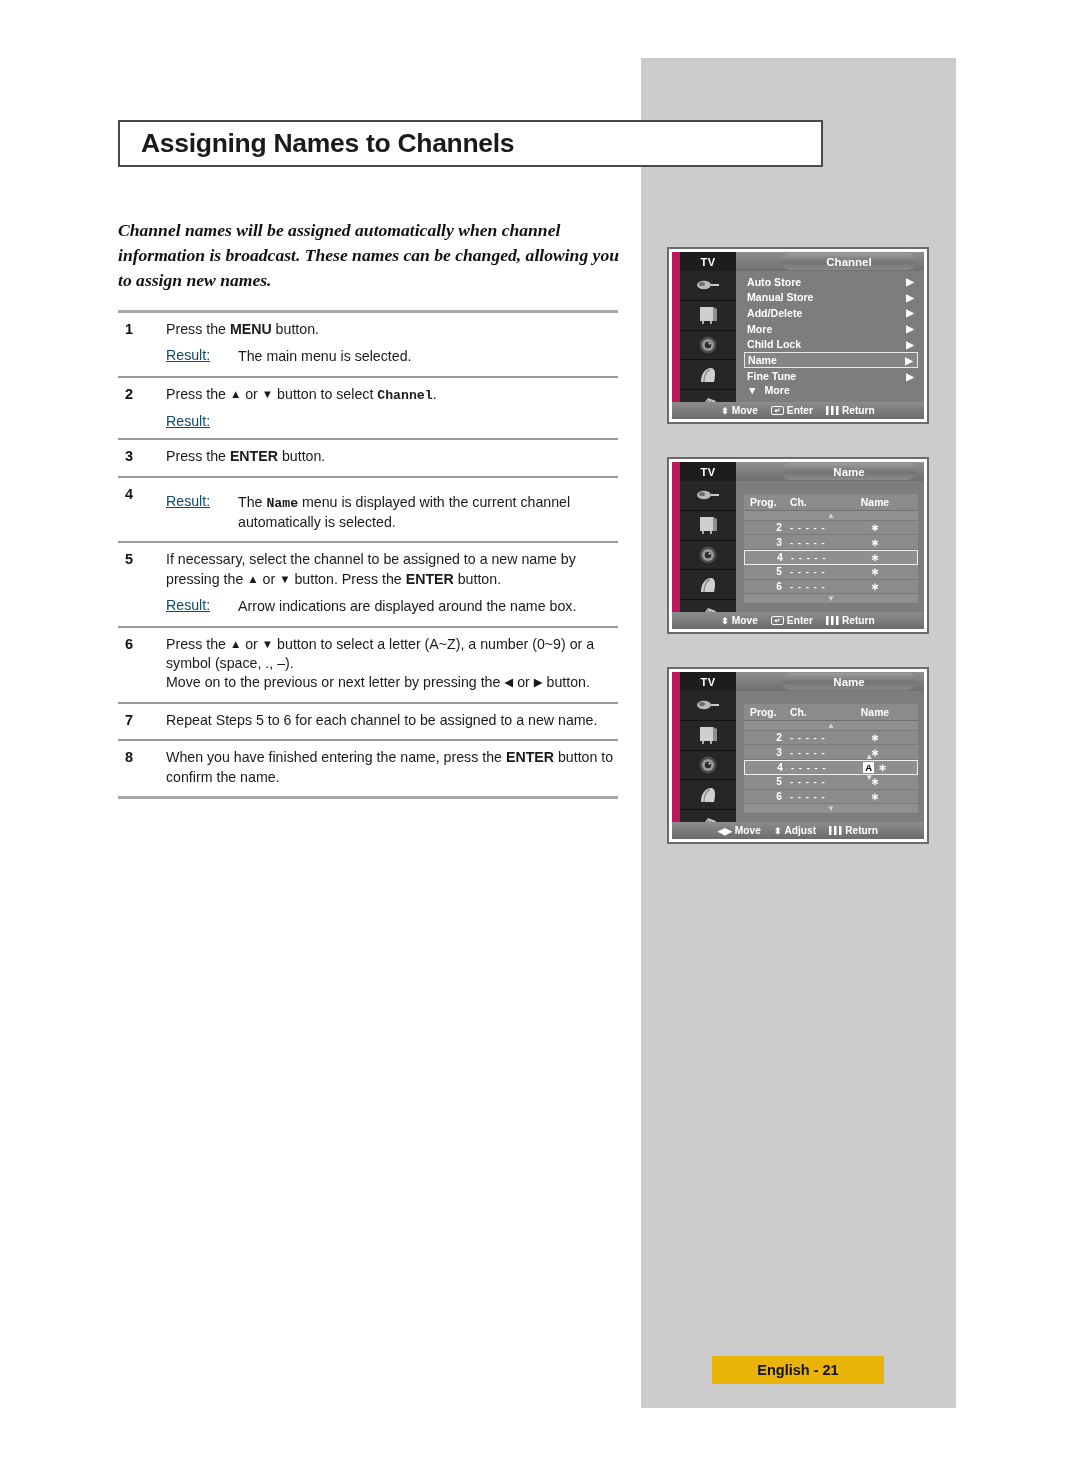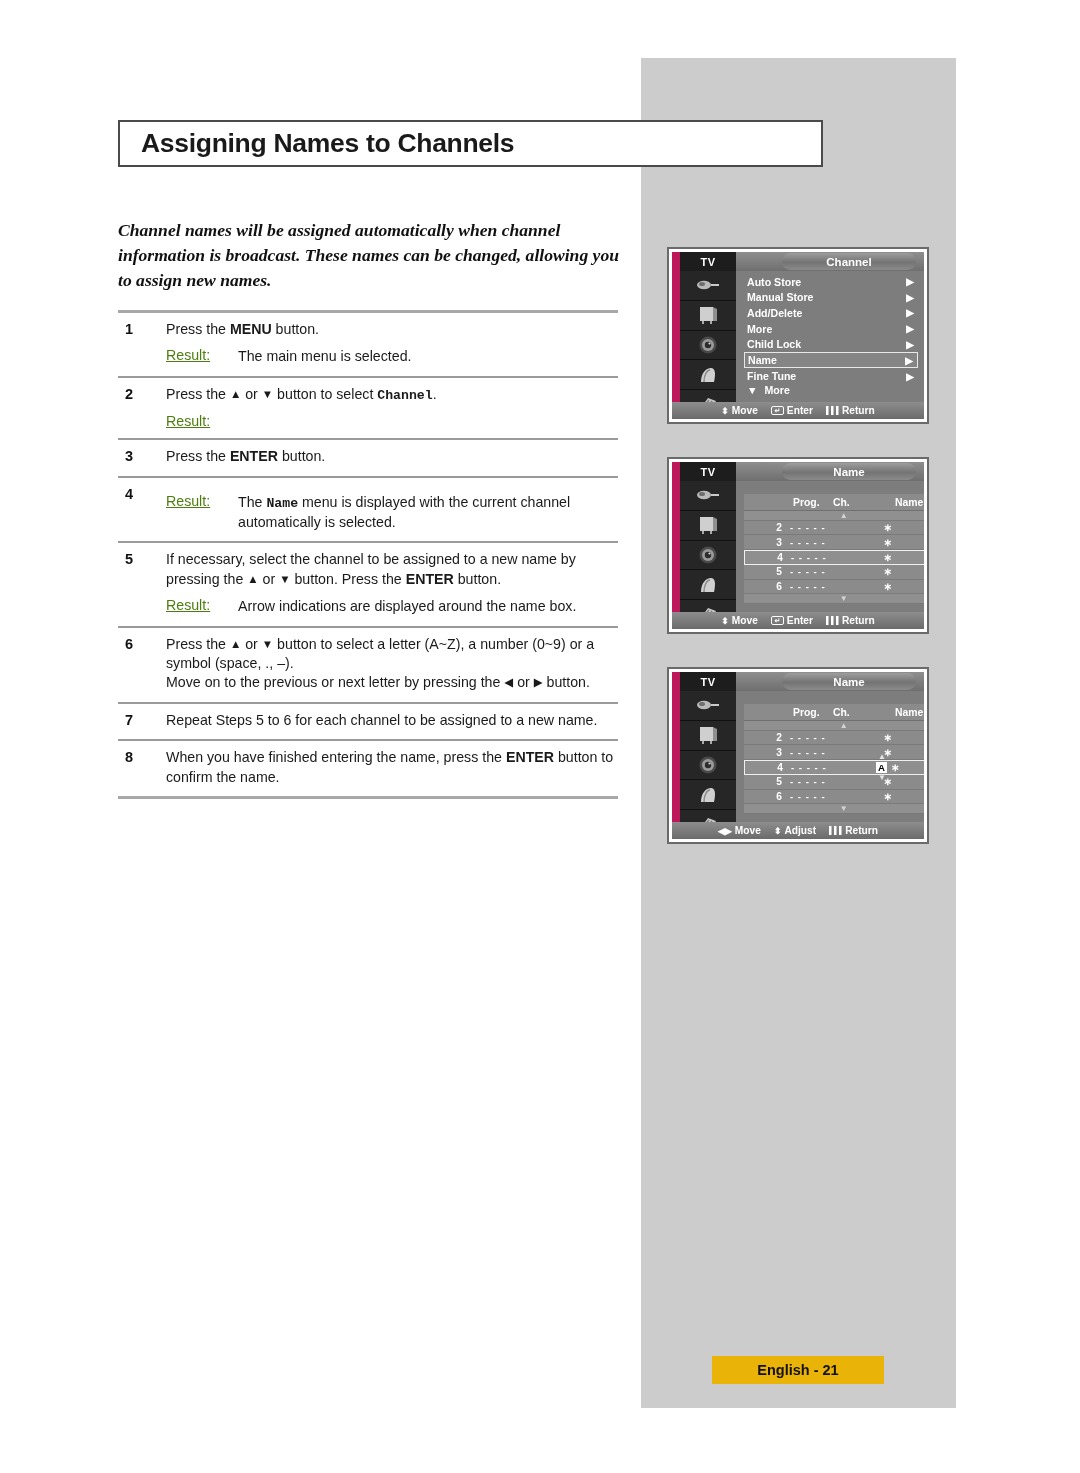--- a/index.html
+++ b/index.html
@@ -79,21 +79,21 @@
     line-height:19.4px;
     color:#1a1a1a;
   }
   .result-row{
     display:flex;
     margin-top:8px;
   }
   .result-label{
     flex:0 0 72px;
     font-size:14.2px;
-    color:#4d7c0f;
+    color:#0c4a6e;
     text-decoration:underline;
     text-underline-offset:1px;
   }
   .result-text{
     flex:1 1 auto;
     font-size:14.2px;
     line-height:19.4px;
     color:#1a1a1a;
   }
   b.k{ font-weight:bold; }
@@ -207,21 +207,21 @@
     display:flex;
     height:17px;
     align-items:center;
     color:#ffffff;
     font-size:10.4px;
     font-weight:bold;
     background:#8b8b8b;
     padding:0 6px;
     border-bottom:1px solid #707070;
   }
-  .th-prog{ width:40px;margin-left:43px; }
+  .th-prog{ width:40px; }
   .th-ch{ width:62px; }
   .th-name{ flex:1 1 auto; text-align:center; padding-right:14px;}
   .scrollmark{
     height:10px;
     background:#909090;
     display:flex; align-items:center; justify-content:center;
     color:#d5d5d5;
     font-size:8px;
     border-bottom:1px solid #7a7a7a;
   }

